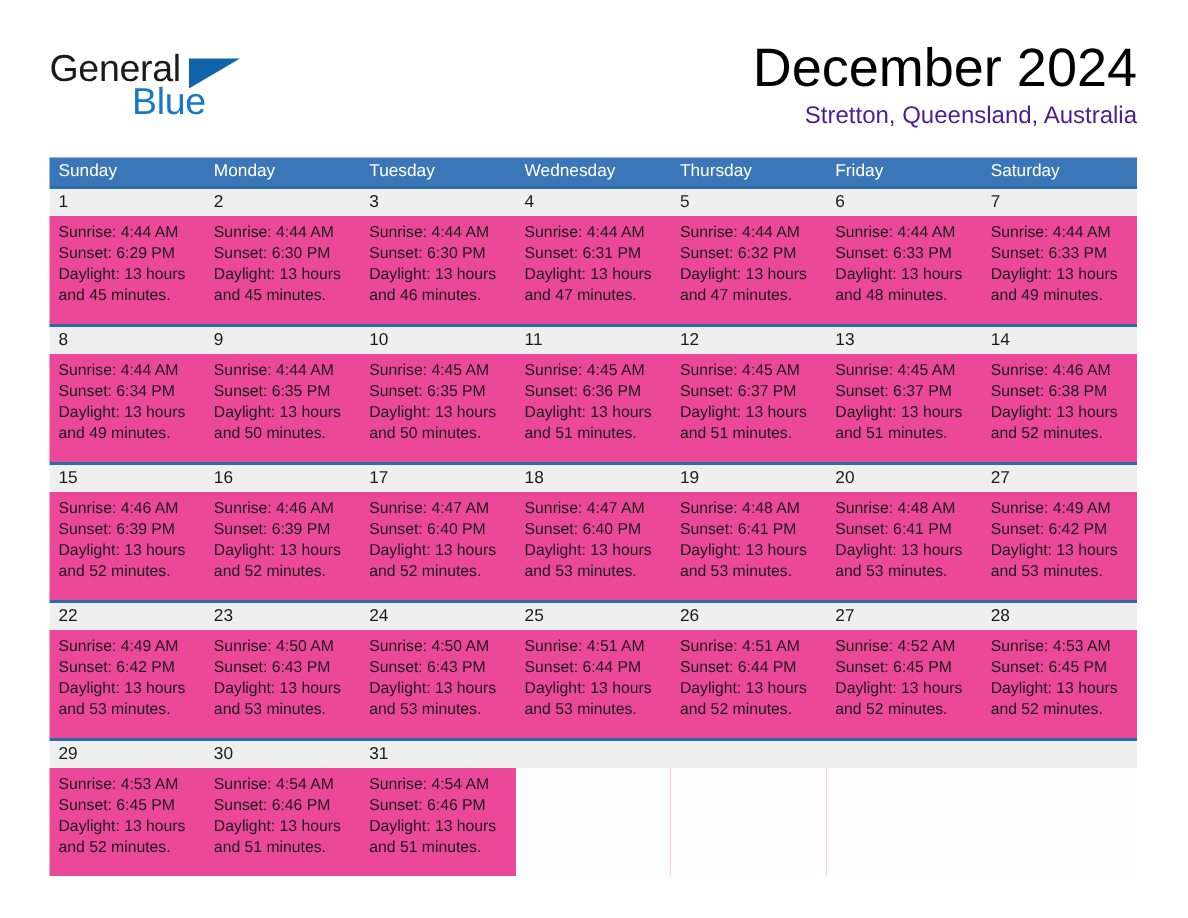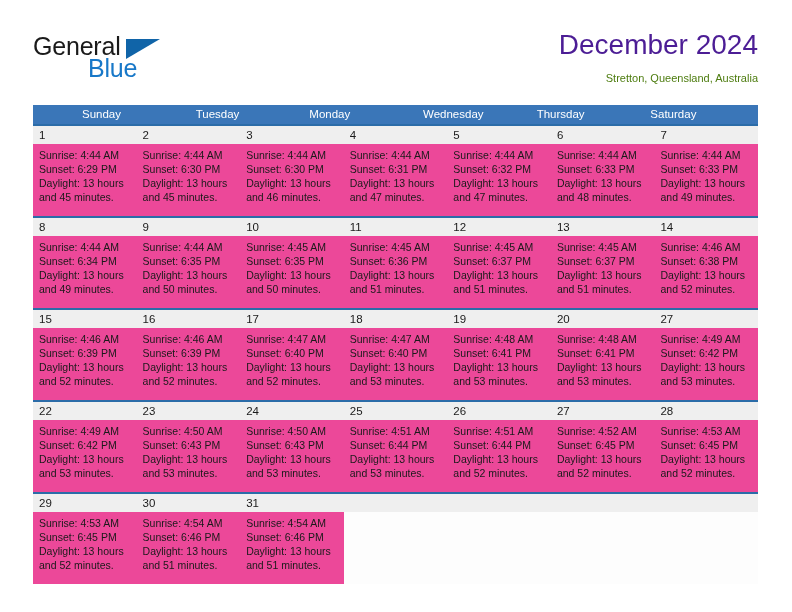--- a/index.html
+++ b/index.html
@@ -67,46 +67,45 @@
     border-bottom: 20px solid transparent;
   }
 
   .title-block {
     position: absolute;
     right: 0;
     top: 0;
     text-align: right;
   }
   .cal-title {
-    font-size: 28px;
-    color: #4c1d95;
+    font-size: 36px;
+    color: #000000;
     line-height: 34px;
     white-space: nowrap;
   }
   .cal-subtitle {
-    font-size: 11px;
-    color: #4d7c0f;
+    font-size: 16px;
+    color: #4c1d95;
     line-height: 20px;
     margin-top: 6px;
     white-space: nowrap;
   }
 
   
   .calendar {
     position: absolute;
     left: 33px;
     top: 105px;
     width: 725px;
   }
 
   .dow-row {
     display: flex;
     background: #3a76b8;
     height: 19px;
-    padding-left: 43px;
   }
   .dow-cell {
     flex: 1 1 0;
     color: #ffffff;
     font-size: 11.5px;
     line-height: 19px;
     padding-left: 6px;
     box-sizing: border-box;
     white-space: nowrap;
     overflow: hidden;
@@ -171,24 +170,25 @@
       <div class="cal-title">December 2024</div>
       <div class="cal-subtitle">Stretton, Queensland, Australia</div>
     </div>
 
   </div>
 
   <div class="calendar">
 
     <div class="dow-row">
       <div class="dow-cell">Sunday</div>
+      <div class="dow-cell">Monday</div>
       <div class="dow-cell">Tuesday</div>
-      <div class="dow-cell">Monday</div>
       <div class="dow-cell">Wednesday</div>
       <div class="dow-cell">Thursday</div>
+      <div class="dow-cell">Friday</div>
       <div class="dow-cell">Saturday</div>
     </div>
 
     <div class="week-row">
       <div class="daynum-row">
         <div class="daynum-cell">1</div>
         <div class="daynum-cell">2</div>
         <div class="daynum-cell">3</div>
         <div class="daynum-cell">4</div>
         <div class="daynum-cell">5</div>

